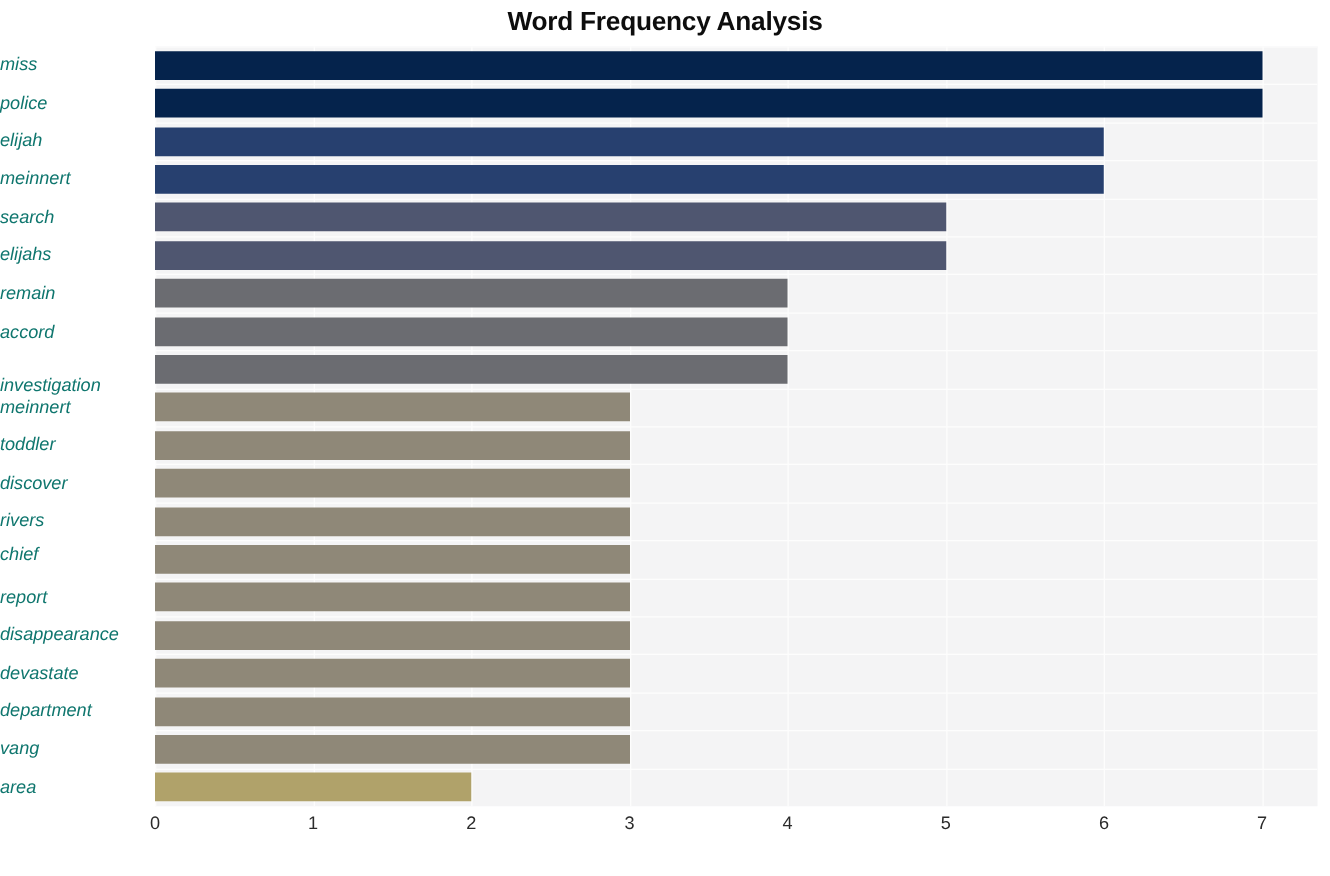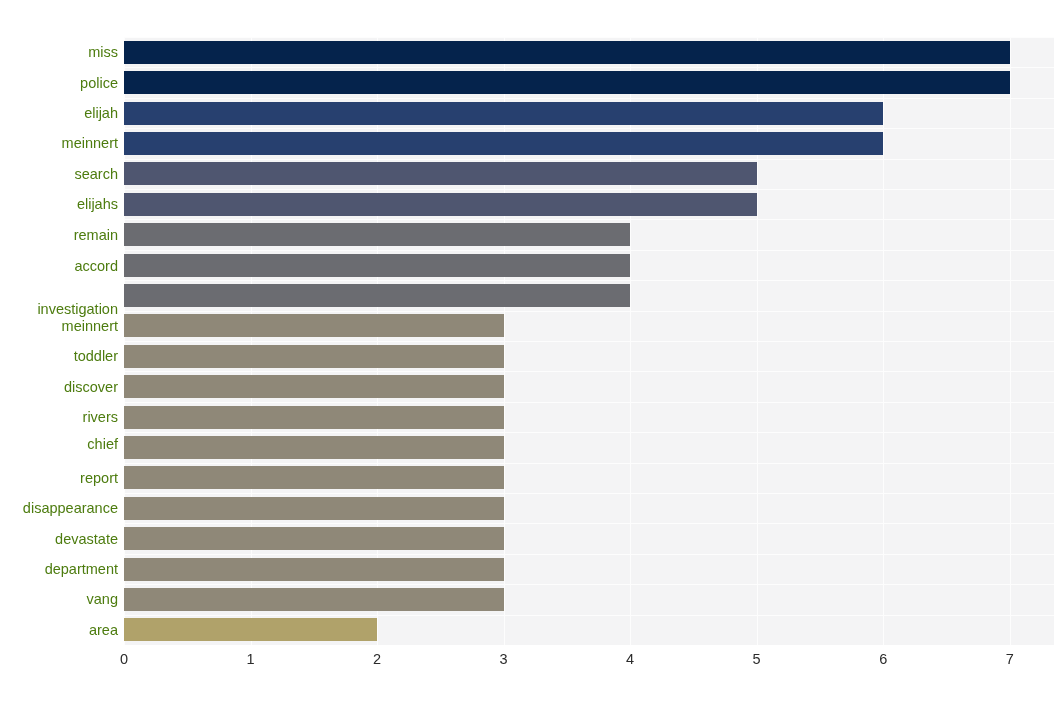--- a/index.html
+++ b/index.html
@@ -69,25 +69,26 @@
     position: absolute;
     left: 0;
     height: 23px;
   }
 
   
   .ytick {
     position: absolute;
     right: 0;
     width: 118px;
-    text-align: right;
+    text-align: left;
     font-size: 14.5px;
-    color: #4d7c0f;
+    color: #0f766e;
     white-space: nowrap;
     line-height: 16px;
+    font-style: italic;
   }
   #y-axis {
     position: absolute;
     left: 0;
     top: 37px;
     width: 118px;
     height: 608px;
   }
 
   
@@ -116,20 +117,21 @@
     text-align: center;
     font-size: 15px;
     color: #2b2b2b;
   }
 </style>
 </head>
 <body>
 
 <div id="figure">
 
+  <div id="chart-title">Word Frequency Analysis</div>
 
   <div id="plot-area">
     <div id="grid-v-layer">
         <div class="gridline-v" style="left: 0px;"></div>
         <div class="gridline-v" style="left: 126.531px;"></div>
         <div class="gridline-v" style="left: 253.061px;"></div>
         <div class="gridline-v" style="left: 379.592px;"></div>
         <div class="gridline-v" style="left: 506.122px;"></div>
         <div class="gridline-v" style="left: 632.653px;"></div>
         <div class="gridline-v" style="left: 759.184px;"></div>

